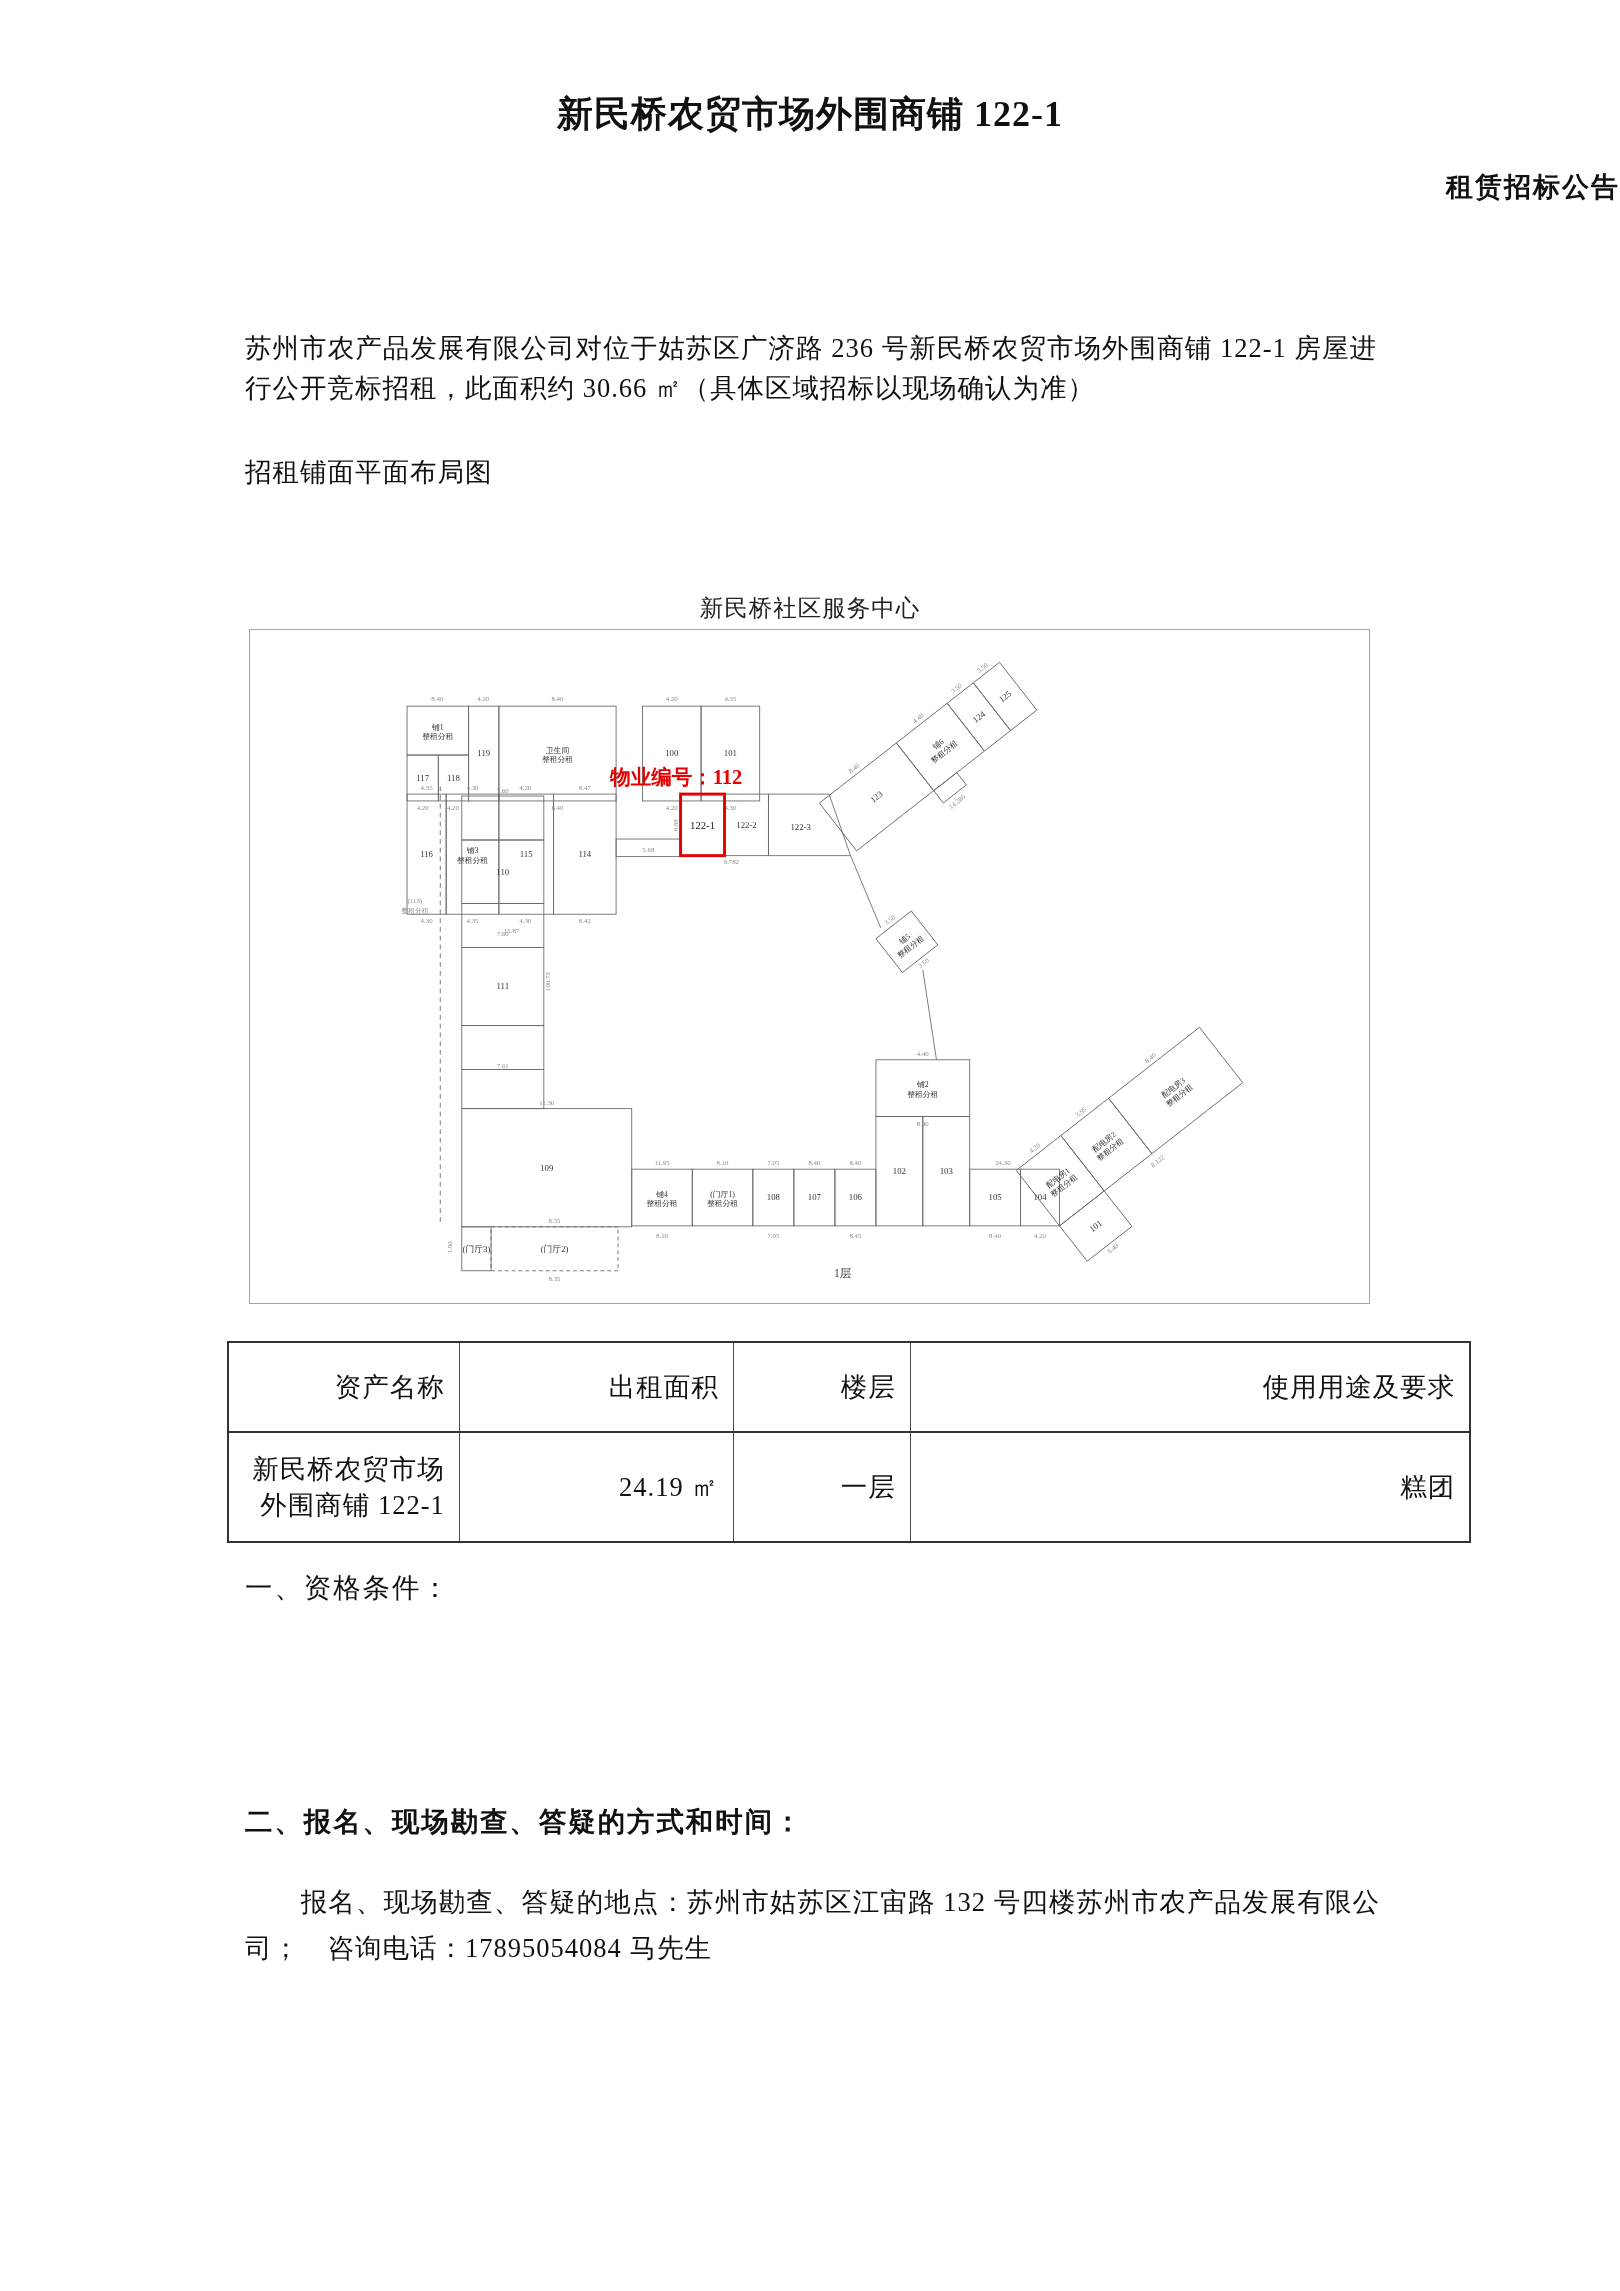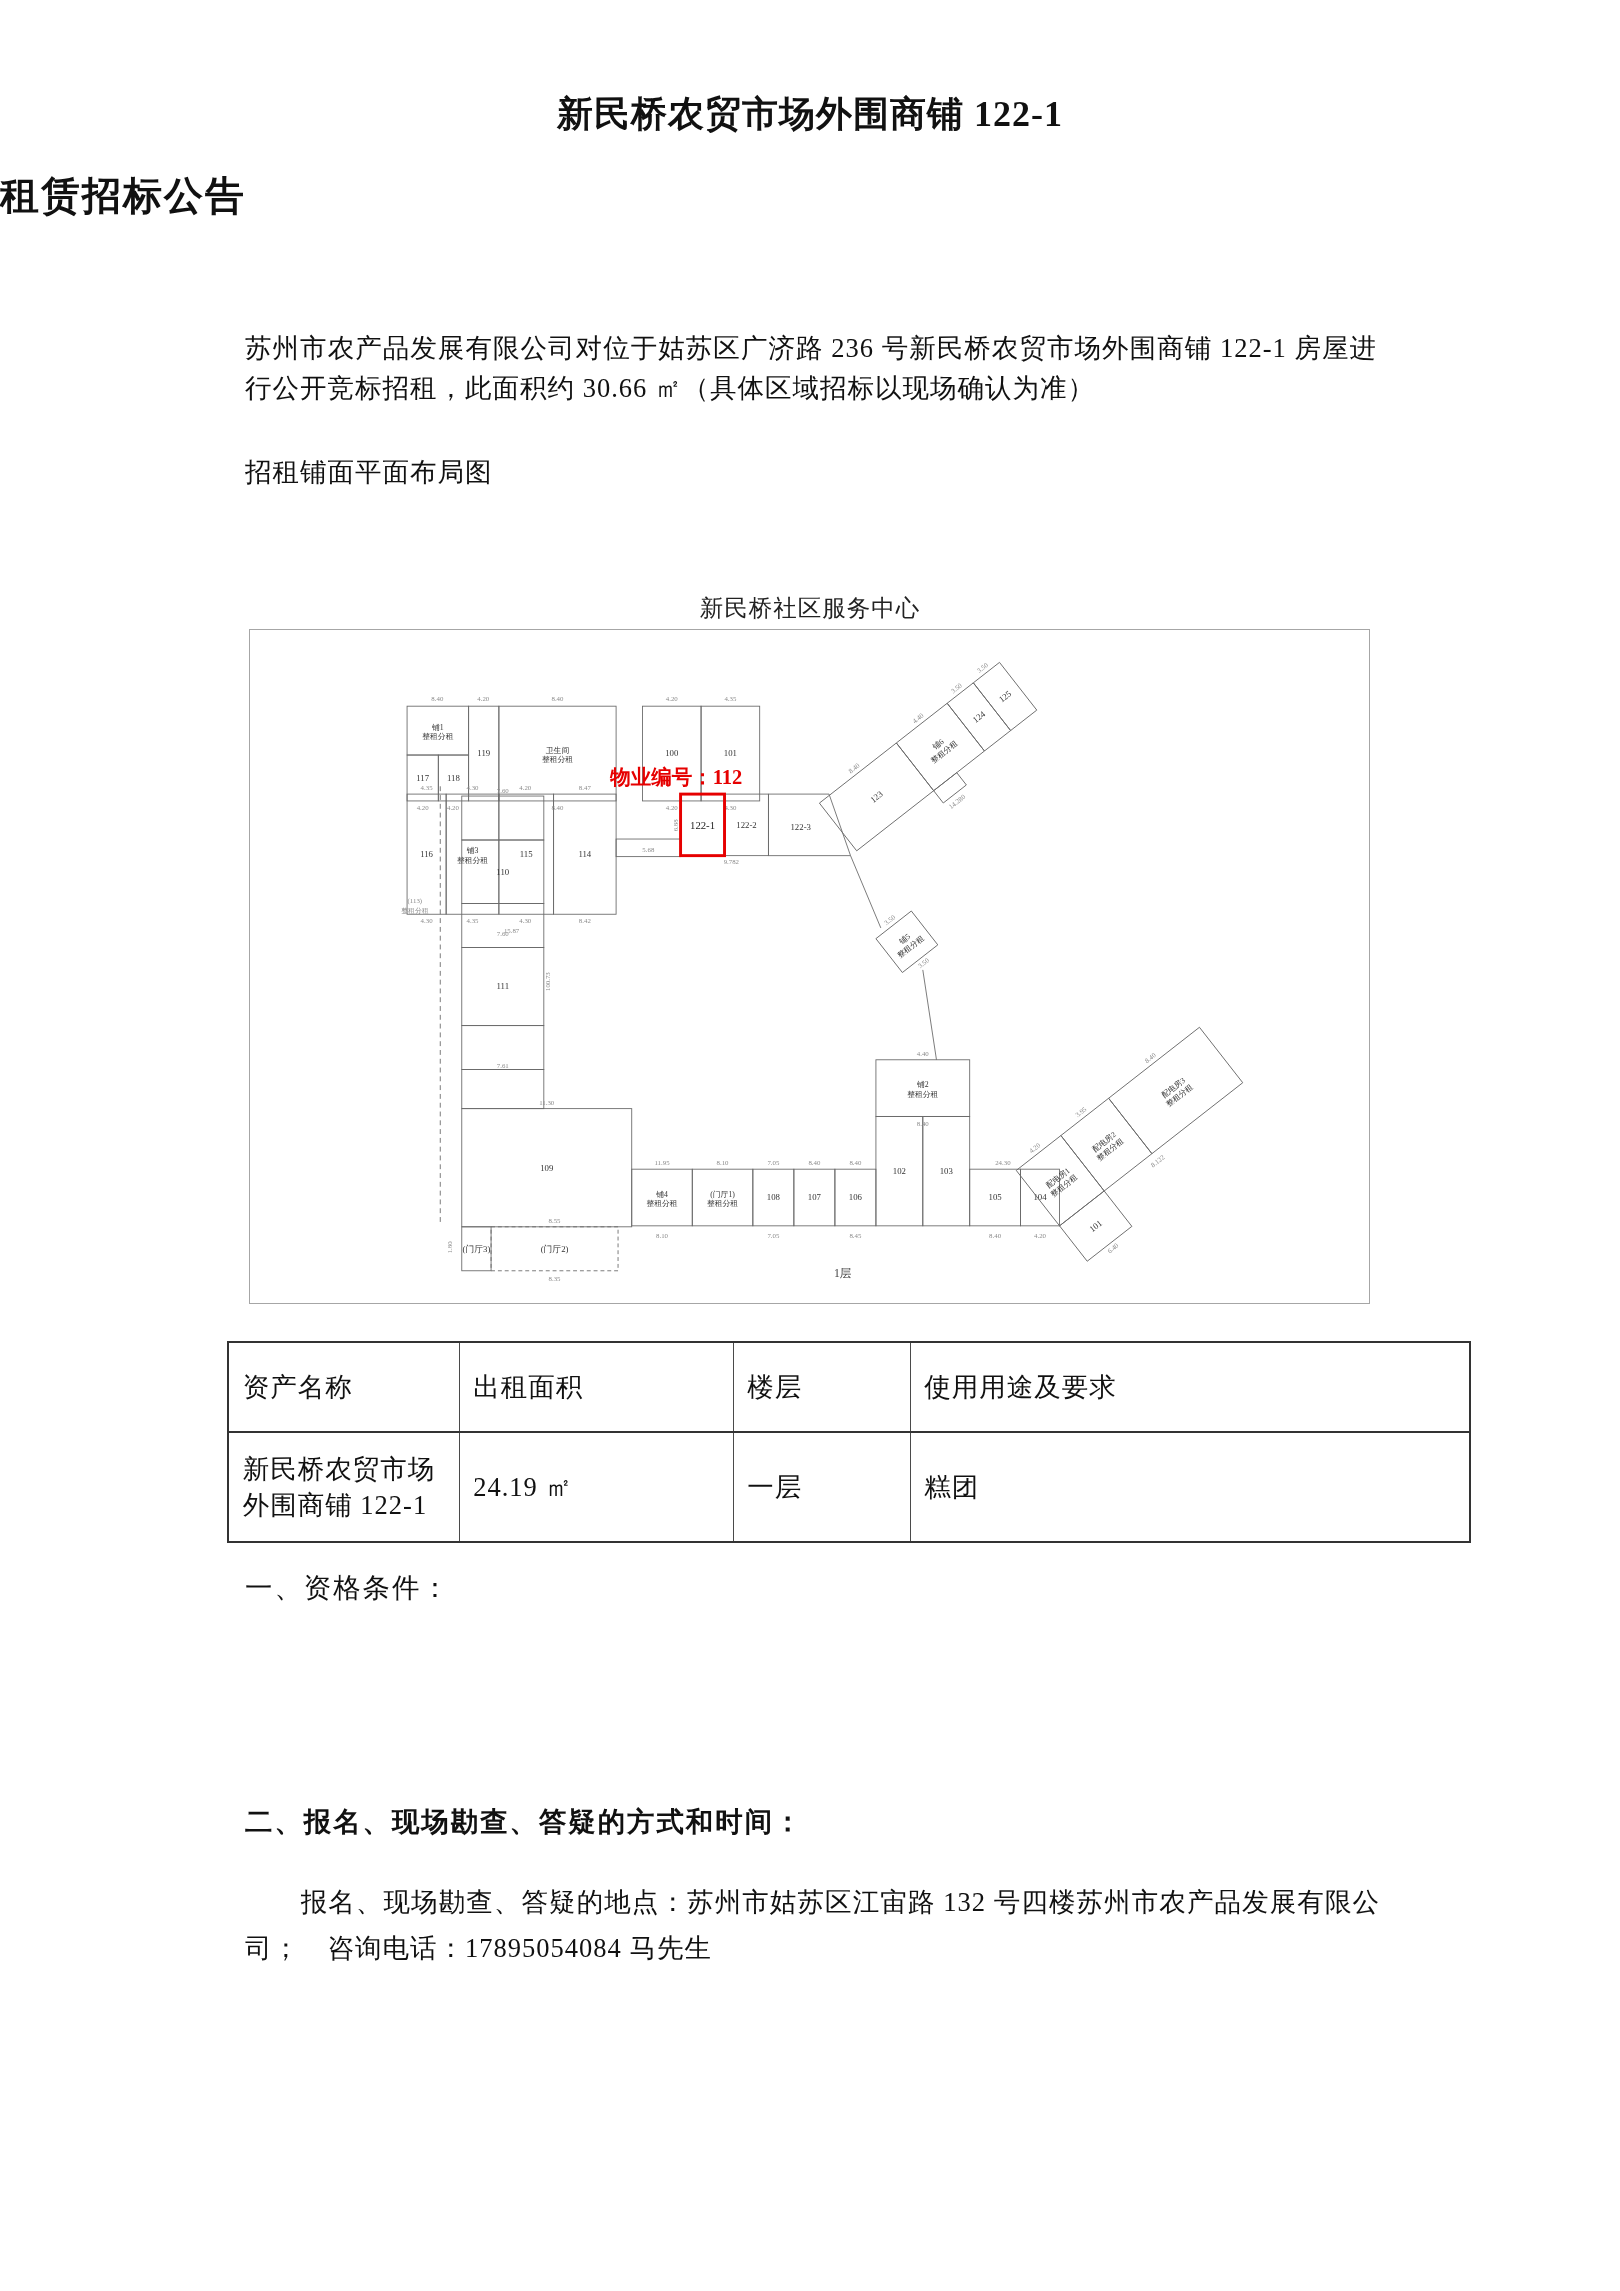--- a/index.html
+++ b/index.html
@@ -10,21 +10,21 @@
     font-family:"Liberation Serif","DejaVu Serif",serif;
     color:#111;
     margin-top:12px;
   }
   .doc-title{
     position:absolute;top:78px;left:0;width:100%;
     text-align:center;font-size:36px;font-weight:bold;letter-spacing:1px;
   }
   .doc-subtitle{
     position:absolute;top:157px;left:0;width:100%;
-    text-align:left;font-size:39px;font-weight:bold;letter-spacing:2px;
+    text-align:right;font-size:27px;font-weight:bold;letter-spacing:2px;
   }
   .intro{
     position:absolute;top:316px;left:245px;width:1132px;
     font-size:26.5px;line-height:40px;text-align:justify;letter-spacing:1px;
   }
   .plan-caption{
     position:absolute;top:442px;left:245px;font-size:26.5px;letter-spacing:1px;
   }
   .plan-title{
     position:absolute;top:580px;left:0;width:100%;text-align:center;
@@ -47,21 +47,21 @@
   .hlt{font-family:"Liberation Serif","DejaVu Serif",serif;font-size:11px;fill:#222;text-anchor:middle;}
   .prop{font-family:"Liberation Serif","DejaVu Serif",serif;font-size:21px;font-weight:bold;text-anchor:start;}
   .flr{font-family:"Liberation Serif","DejaVu Serif",serif;font-size:12px;fill:#444;text-anchor:middle;}
   
   .asset-table{
     position:absolute;top:1329px;left:227px;width:1164px;
     border-collapse:collapse;table-layout:fixed;
     font-size:26.5px;letter-spacing:1px;
   }
   .asset-table th,.asset-table td{
-    border:1px solid #4a4a4a;text-align:left;vertical-align:middle;
+    border:1px solid #4a4a4a;text-align:right;vertical-align:middle;
     font-weight:normal;padding:5.9px 13.7px;box-sizing:border-box;
   }
   .asset-table{border:2px solid #333;}
   .asset-table thead tr{height:90px;}
   .asset-table thead th{border-bottom:2px solid #333;}
   .asset-table tbody tr{height:110px;}
   .col-name{width:231px;}
   .col-area{width:274px;}
   .col-floor{width:177px;}
   .col-use{width:560px;}

